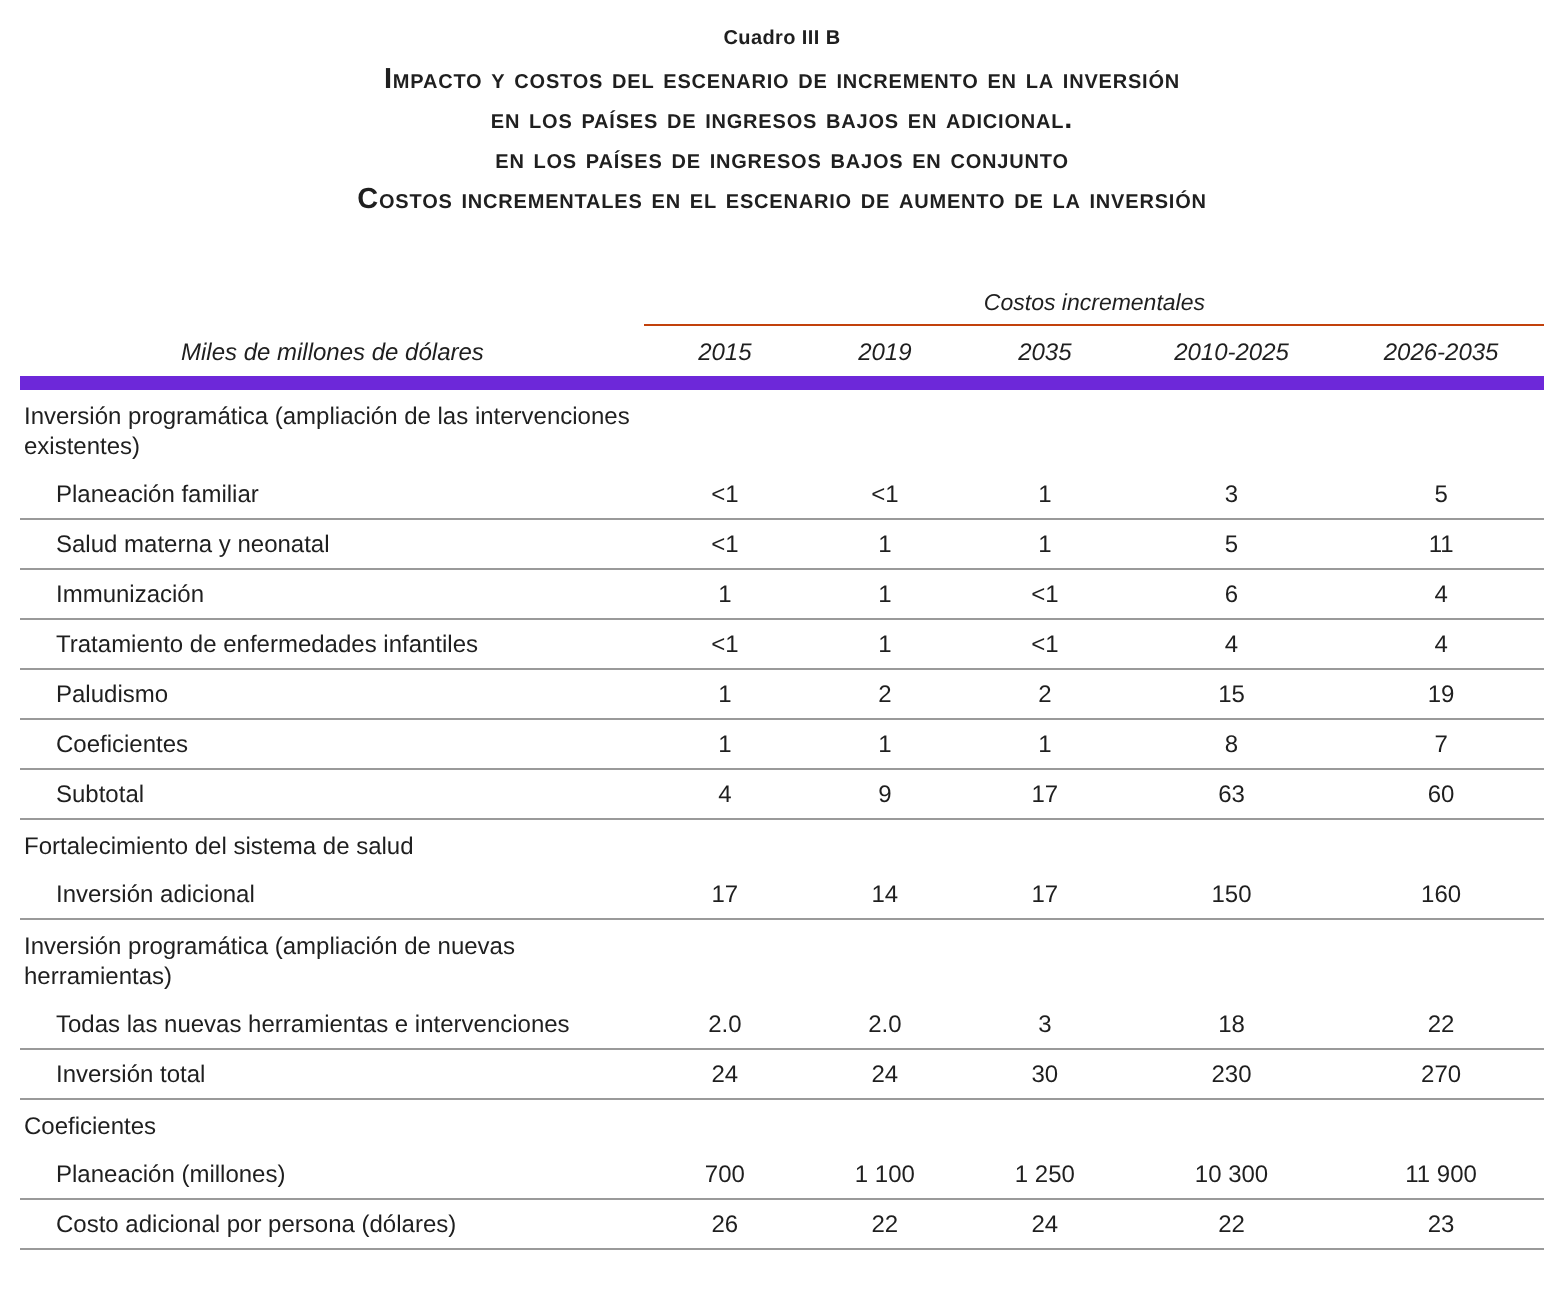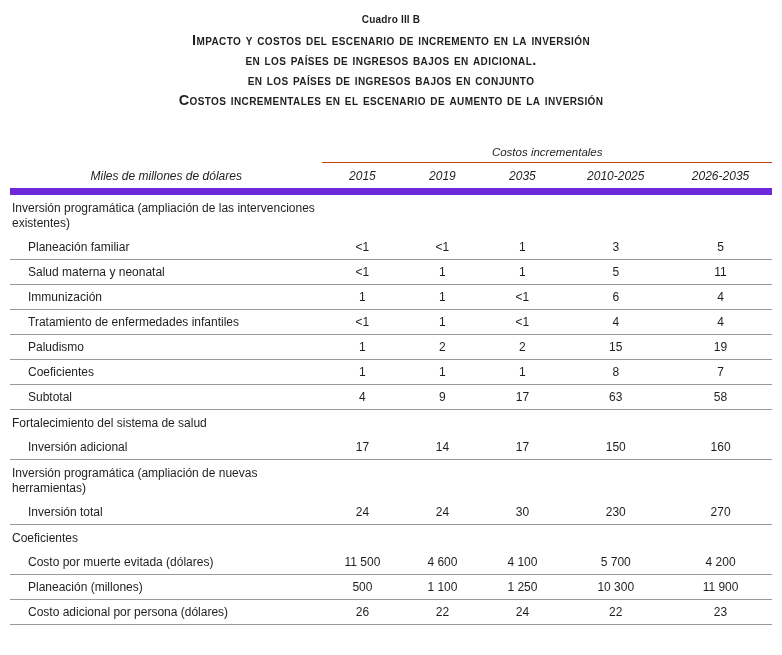--- a/index.html
+++ b/index.html
@@ -167,58 +167,58 @@
           <td class="num">1</td>
           <td class="num">8</td>
           <td class="num">7</td>
         </tr>
         <tr class="data-row">
           <td class="label">Subtotal</td>
           <td class="num">4</td>
           <td class="num">9</td>
           <td class="num">17</td>
           <td class="num">63</td>
-          <td class="num">58</td>
+          <td class="num">60</td>
         </tr>
         <tr class="section-row">
           <td class="label section-label">Fortalecimiento del sistema de salud</td>
         </tr>
         <tr class="data-row">
           <td class="label">Inversión adicional</td>
           <td class="num">17</td>
           <td class="num">14</td>
           <td class="num">17</td>
           <td class="num">150</td>
           <td class="num">160</td>
         </tr>
         <tr class="section-row">
           <td class="label section-label">Inversión programática (ampliación de nuevas herramientas)</td>
         </tr>
         <tr class="data-row">
+          <td class="label">Todas las nuevas herramientas e intervenciones</td>
+          <td class="num">2.0</td>
+          <td class="num">2.0</td>
+          <td class="num">3</td>
+          <td class="num">18</td>
+          <td class="num">22</td>
+        </tr>
+        <tr class="data-row">
           <td class="label">Inversión total</td>
           <td class="num">24</td>
           <td class="num">24</td>
           <td class="num">30</td>
           <td class="num">230</td>
           <td class="num">270</td>
         </tr>
         <tr class="section-row">
           <td class="label section-label">Coeficientes</td>
         </tr>
         <tr class="data-row">
-          <td class="label">Costo por muerte evitada (dólares)</td>
-          <td class="num">11 500</td>
-          <td class="num">4 600</td>
-          <td class="num">4 100</td>
-          <td class="num">5 700</td>
-          <td class="num">4 200</td>
-        </tr>
-        <tr class="data-row">
           <td class="label">Planeación (millones)</td>
-          <td class="num">500</td>
+          <td class="num">700</td>
           <td class="num">1 100</td>
           <td class="num">1 250</td>
           <td class="num">10 300</td>
           <td class="num">11 900</td>
         </tr>
         <tr class="data-row">
           <td class="label">Costo adicional por persona (dólares)</td>
           <td class="num">26</td>
           <td class="num">22</td>
           <td class="num">24</td>

